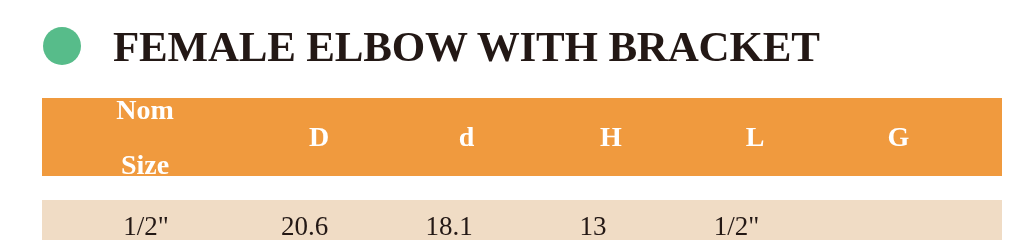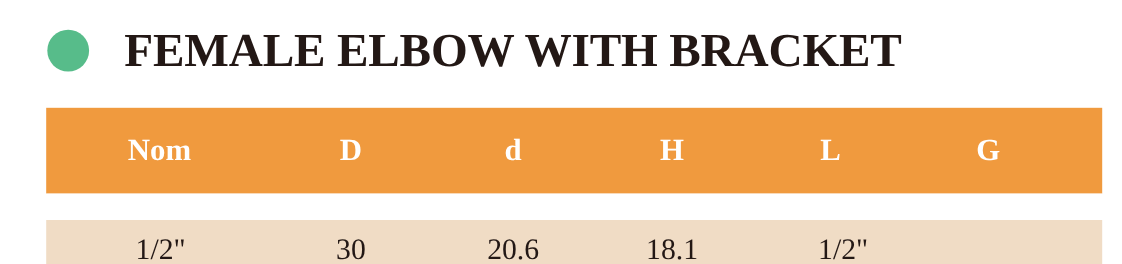--- a/index.html
+++ b/index.html
@@ -129,32 +129,33 @@
   <div class="bullet-dot"></div>
   <div class="product-title">FEMALE ELBOW WITH BRACKET</div>
 </div>
 
 <div class="spec-table">
 
   <div class="table-header-row">
     <div class="th th-nom col-nom">
       <span class="stacked">
         <span class="line-nom">Nom</span>
+        <span class="line-size">Size</span>
       </span>
     </div>
     <div class="th col-d">D</div>
     <div class="th col-small">d</div>
     <div class="th col-h">H</div>
     <div class="th col-l">L</div>
     <div class="th col-g">G</div>
   </div>
 
   <div class="row-gap"></div>
 
   <div class="table-data-row">
     <div class="td col-nom">1/2"</div>
-    <div class="td col-d">30</div>
     <div class="td col-small">20.6</div>
     <div class="td col-h">18.1</div>
+    <div class="td col-l">13</div>
     <div class="td col-g">1/2"</div>
   </div>
 
 </div>
 
 </body></html>

